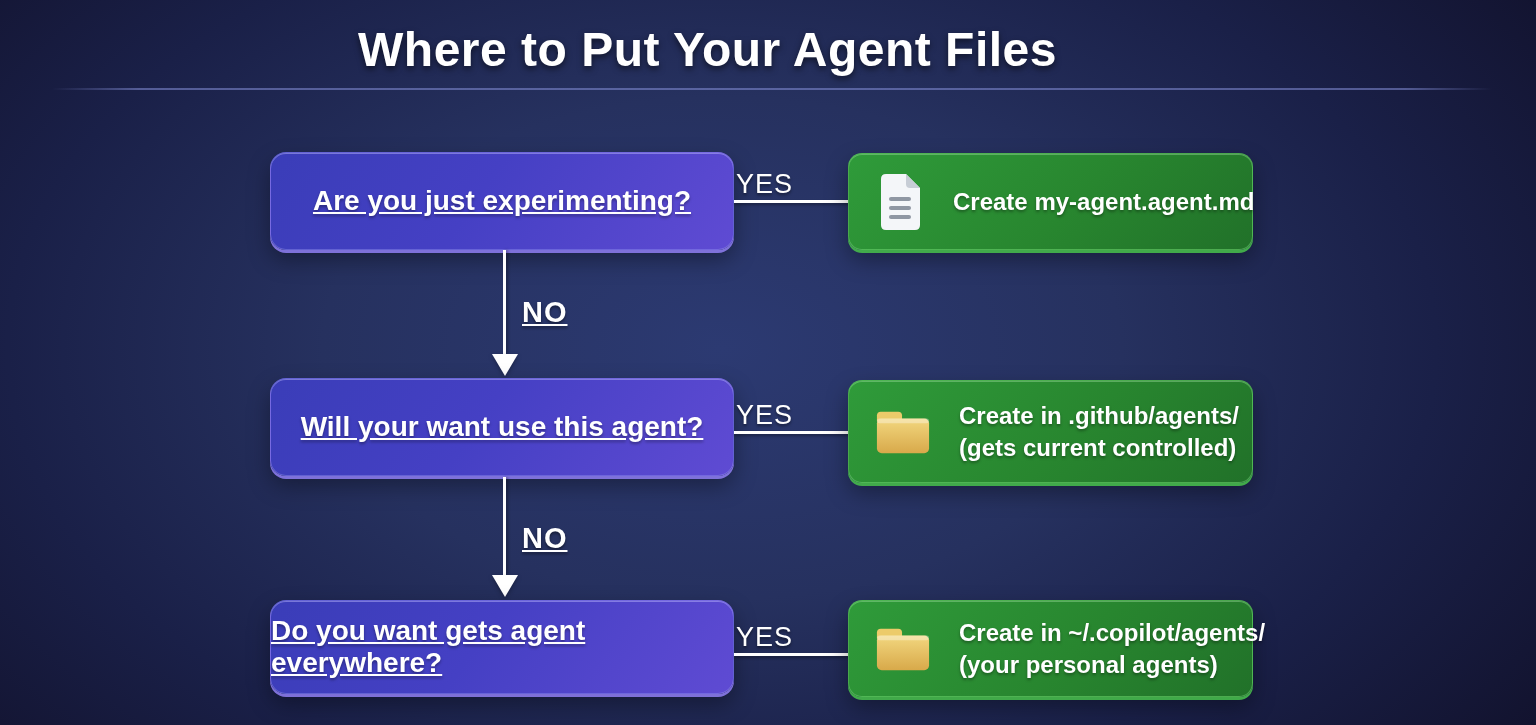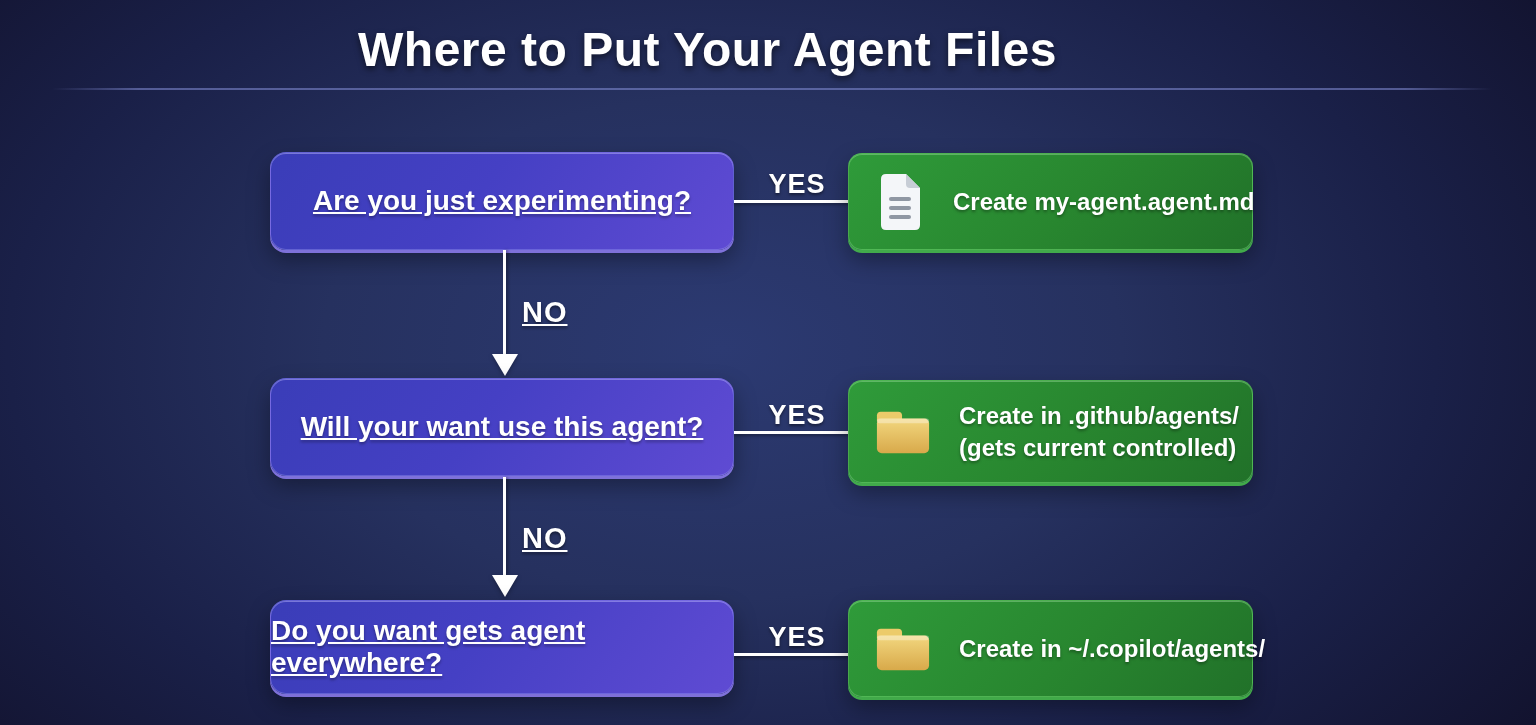--- a/index.html
+++ b/index.html
@@ -70,22 +70,22 @@
   }
   .va1{top:250px;height:104px} .va2{top:477px;height:98px}
   .vhead {
     position:absolute; bottom:-22px; left:-11px; width:0; height:0;
     border-top:22px solid #fff;
     border-left:13px solid transparent; border-right:13px solid transparent;
     filter:drop-shadow(0 2px 2px rgba(0,0,0,0.3));
   }
 
   .yes-label {
-    position:absolute; left:736px; width:122px; text-align:center;
-    color:#fff; font-size:27px; font-weight:bold; line-height:32px;
+    position:absolute; left:736px; width:122px; text-align:left;
+    color:#fff; font-size:27px; font-weight:normal; line-height:32px;
     text-shadow:0 2px 3px rgba(0,0,0,0.45); letter-spacing:1px;
   }
   .y1{top:168px} .y2{top:399px} .y3{top:621px}
 
   .no-label {
     position:absolute; left:522px; color:#fff; font-size:29px; font-weight:bold;
     line-height:32px; text-shadow:0 2px 3px rgba(0,0,0,0.45); letter-spacing:1px;text-decoration:underline;
   }
   .n1{top:296px} .n2{top:522px}
 </style>
@@ -166,16 +166,17 @@
           <stop offset="0" stop-color="#f2d77f"></stop>
             <stop offset="1" stop-color="#d8a94a"></stop>
         </linearGradient>
       </defs>
       <path d="M6 3 h18 q4 0 4 4 v6 H2 V7 q0 -4 4 -4 Z" fill="#eccb6a"></path>
       <rect x="2" y="10" width="54" height="36" rx="5" fill="url(#fg2)"></rect>
       <rect x="2" y="10" width="54" height="5" rx="2.5" fill="rgba(255,255,255,0.35)"></rect>
     </svg>
     <div class="atext">
       <div>Create in ~/.copilot/agents/</div>
+      <div>(your personal agents)</div>
     </div>
   </div>
 
 </div>
 
 </body></html>

